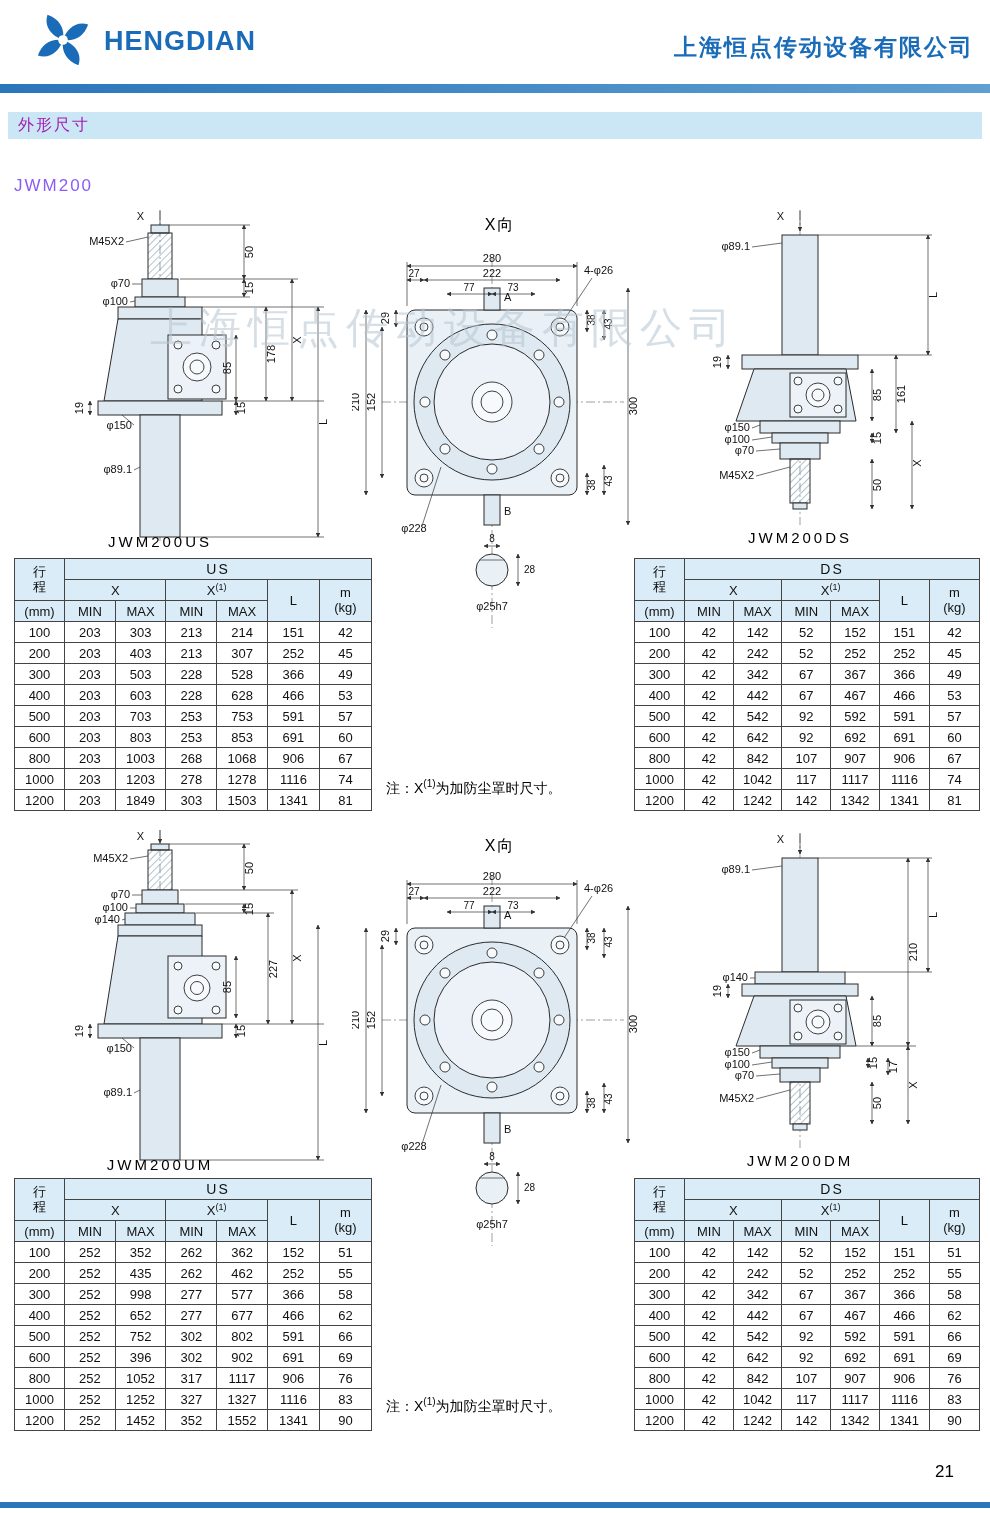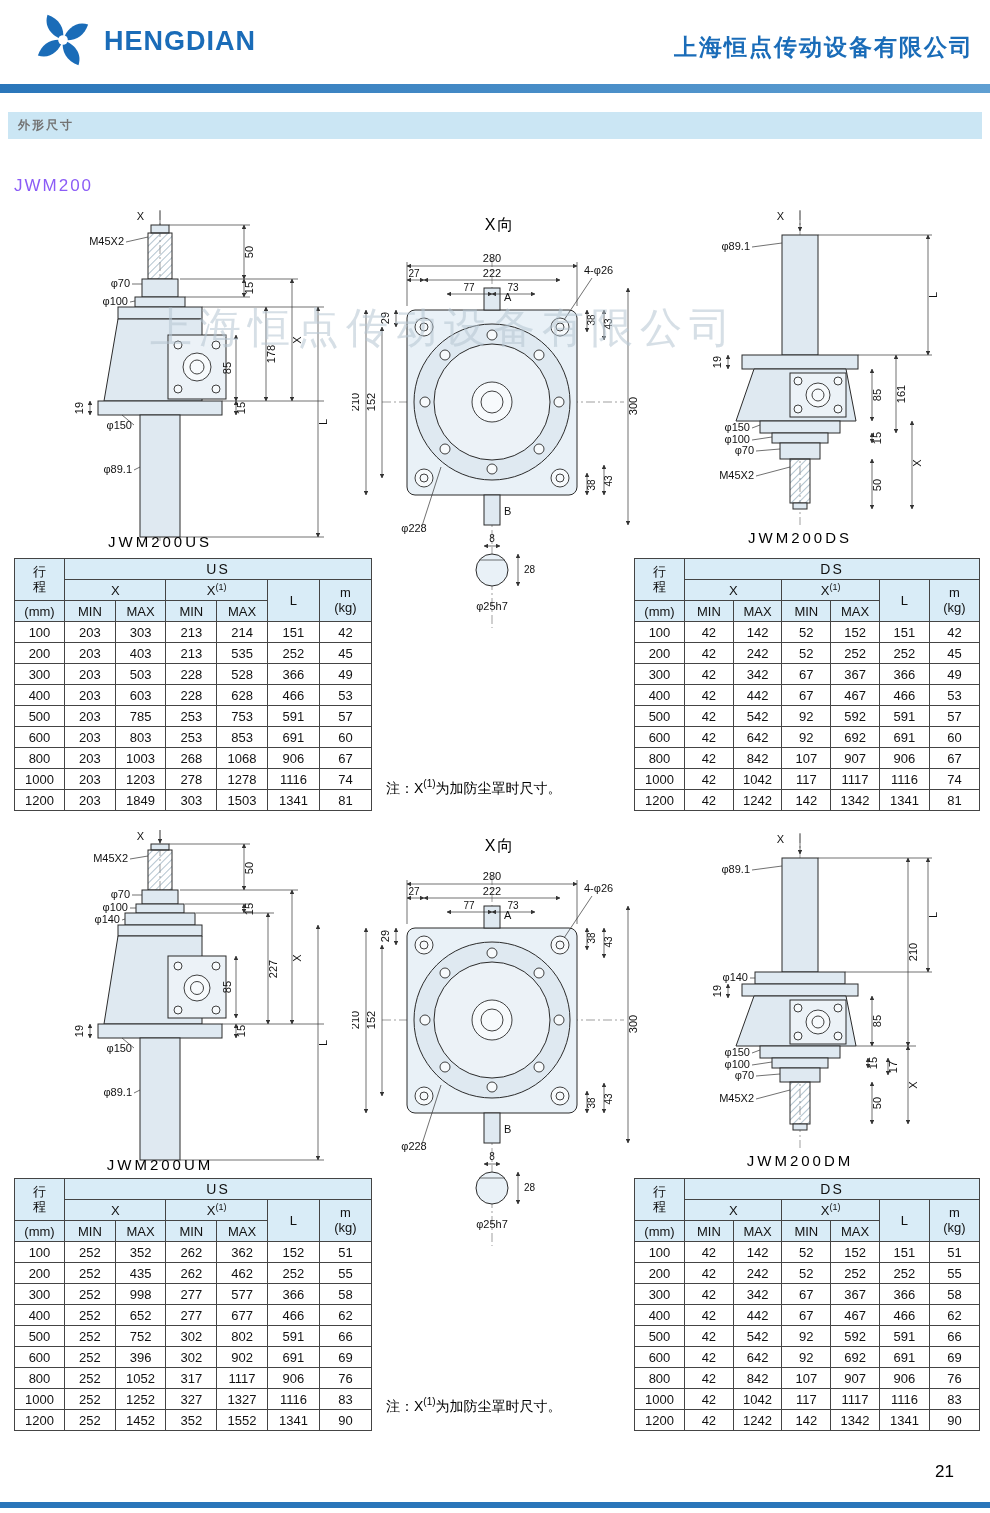--- a/index.html
+++ b/index.html
@@ -9,21 +9,21 @@
   .abs{position:absolute}
 
   
   .brand{color:#1a6cb8;font-size:27px;font-weight:bold;letter-spacing:1px}
   .company{color:#1a6cb8;font-size:23px;font-weight:bold;letter-spacing:2px}
   .band{background:linear-gradient(90deg,#2a76ba,#5f9fd2);height:9px;width:990px}
   .footband{background:#2a76ba;height:6px;width:990px}
 
   .sectionbar{left:8px;top:112px;width:974px;height:27px;background:#cbe6f4;
               display:flex;align-items:center;padding-left:10px}
-  .sectionbar span{font-size:12px;font-weight:bold;color:#737373;letter-spacing:2px}
+  .sectionbar span{font-size:16px;font-weight:normal;color:#a21caf;letter-spacing:2px}
   .model{font-size:17px;letter-spacing:2px;color:#8b5cf6}
   .watermark{font-size:42px;letter-spacing:7px;color:#b6c6d2;opacity:.55;white-space:nowrap;
              pointer-events:none;z-index:6}
   .xview-title{font-size:16px;color:#000;letter-spacing:2px;text-align:center;width:300px}
 
   
   table.spec{border-collapse:collapse;font-size:13px;table-layout:fixed;background:#fff}
   .spec th,.spec td{border:1px solid #444;text-align:center;padding:1px 0;height:21px;
                     font-weight:normal;overflow:hidden}
   .spec thead th{background:#d9ecf7}
@@ -312,21 +312,21 @@
           <td>213</td>
           <td>214</td>
           <td>151</td>
           <td>42</td>
         </tr>
         <tr>
           <td>200</td>
           <td>203</td>
           <td>403</td>
           <td>213</td>
-          <td>535</td>
+          <td>307</td>
           <td>252</td>
           <td>45</td>
         </tr>
         <tr>
           <td>300</td>
           <td>203</td>
           <td>503</td>
           <td>228</td>
           <td>528</td>
           <td>366</td>
@@ -337,21 +337,21 @@
           <td>203</td>
           <td>603</td>
           <td>228</td>
           <td>628</td>
           <td>466</td>
           <td>53</td>
         </tr>
         <tr>
           <td>500</td>
           <td>203</td>
-          <td>785</td>
+          <td>703</td>
           <td>253</td>
           <td>753</td>
           <td>591</td>
           <td>57</td>
         </tr>
         <tr>
           <td>600</td>
           <td>203</td>
           <td>803</td>
           <td>253</td>

